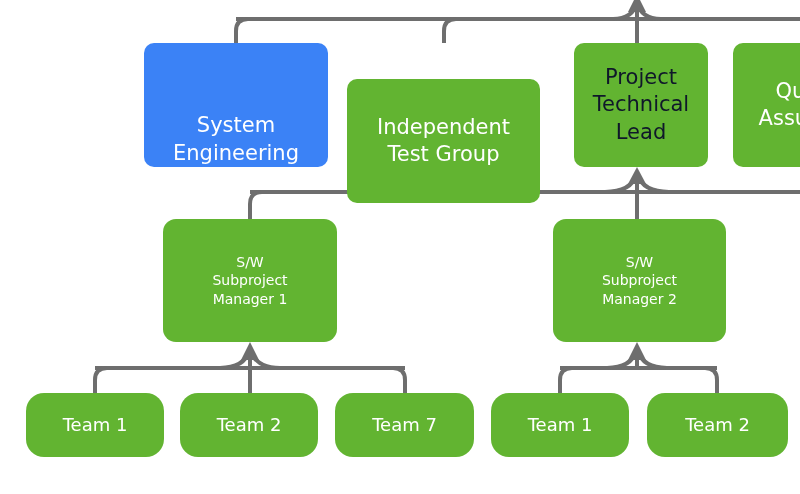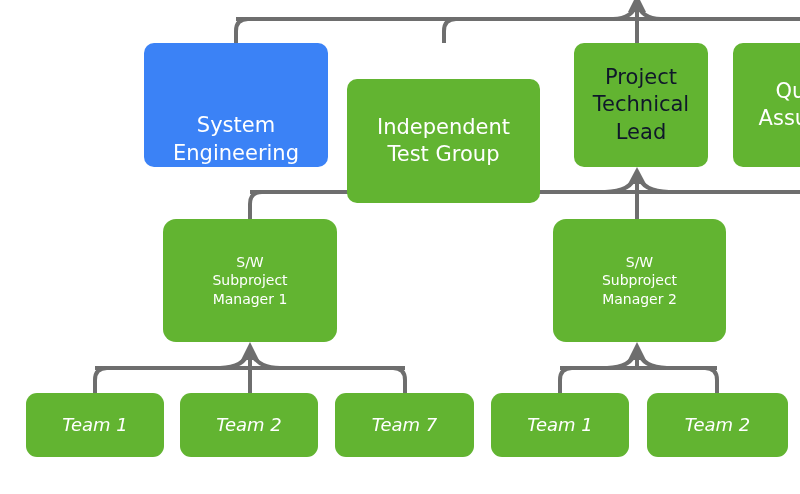--- a/index.html
+++ b/index.html
@@ -42,22 +42,21 @@
   .node.level-1 {
     font-size: 21px;
     border-radius: 10px;
   }
   .node.level-2 {
     font-size: 14px;
     border-radius: 13px;
   }
   .node.level-3 {
     font-size: 18px;
-    border-radius: 11px;
-    font-style: italic;
+    border-radius: 18px;
   }
   .node-label {
     display: block;
     white-space: pre-line;
     padding: 0 6px;
   }
 </style>
 </head>
 <body>
 

